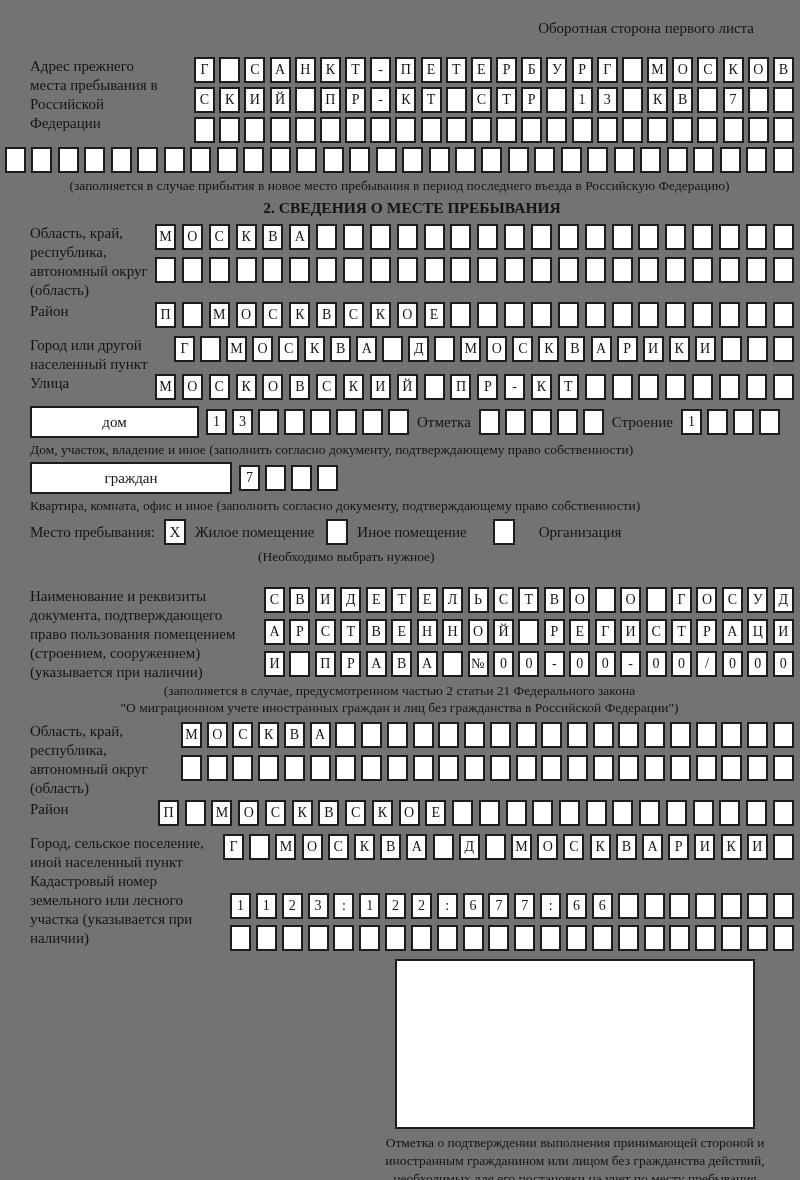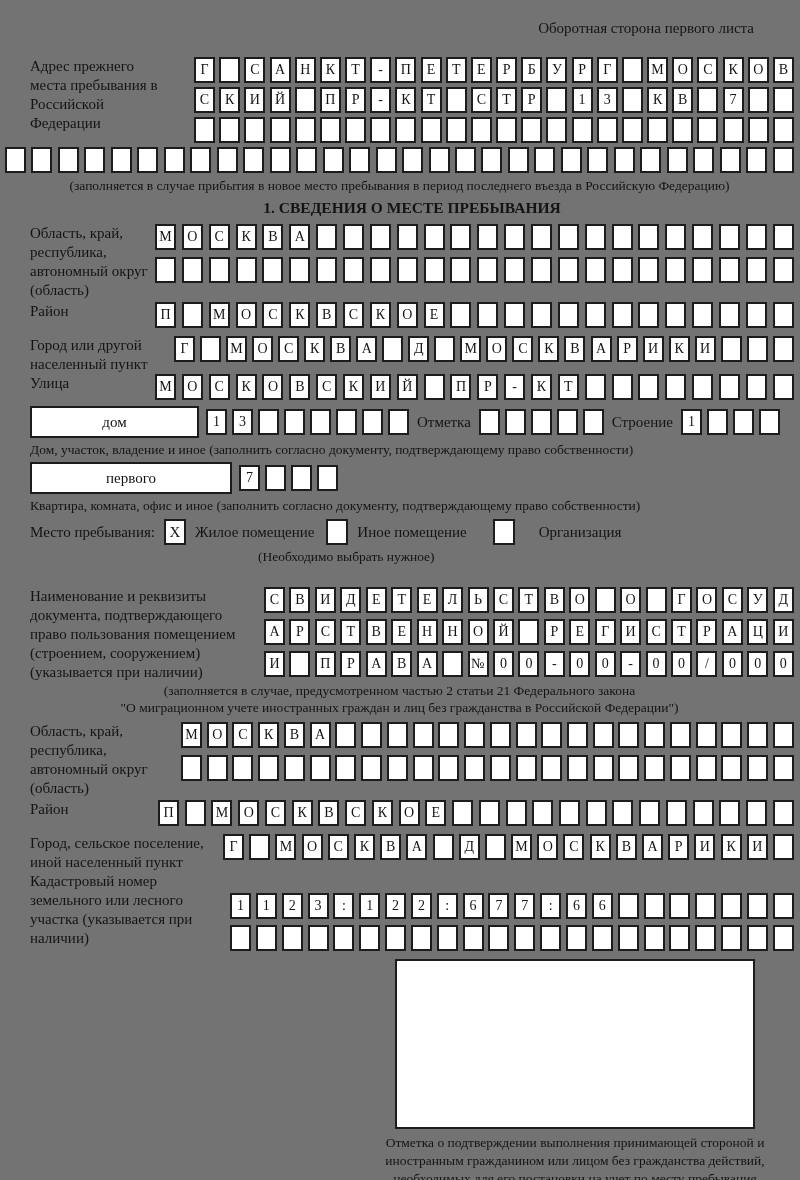--- a/index.html
+++ b/index.html
@@ -172,21 +172,21 @@
       <span class="cell"></span>
       <span class="cell"></span>
       <span class="cell"></span>
       <span class="cell"></span>
       <span class="cell"></span>
       <span class="cell"></span>
       <span class="cell"></span>
     </div>
   <div class="cap center capwide mb2">(заполняется в случае прибытия в новое место пребывания в период последнего въезда в Российскую Федерацию)</div>
 
-  <div class="h2 capwide">1. СВЕДЕНИЯ О МЕСТЕ ПРЕБЫВАНИЯ</div>
+  <div class="h2 capwide">2. СВЕДЕНИЯ О МЕСТЕ ПРЕБЫВАНИЯ</div>
 
   <div class="frow mb2">
     <div class="lbl w125">Область, край, республика, автономный округ (область)</div>
     <div class="cellcol">
       <div class="cells" style="margin-bottom:7px;">
           <span class="cell">М</span>
           <span class="cell">О</span>
           <span class="cell">С</span>
           <span class="cell">К</span>
           <span class="cell">В</span>
@@ -359,21 +359,21 @@
     <div class="cells gap" style="margin:0;">
         <span class="cell">1</span>
         <span class="cell"></span>
         <span class="cell"></span>
         <span class="cell"></span>
       </div>
   </div>
   <div class="cap mb4">Дом, участок, владение и иное (заполнить согласно документу, подтверждающему право собственности)</div>
 
   <div class="domrow">
-    <div class="bigbox" style="width:202px;">первого</div>
+    <div class="bigbox" style="width:202px;">граждан</div>
     <div class="cells gap" style="margin:0 0 0 7px;">
         <span class="cell">7</span>
         <span class="cell"></span>
         <span class="cell"></span>
         <span class="cell"></span>
       </div>
   </div>
   <div class="cap mb4">Квартира, комната, офис и иное (заполнить согласно документу, подтверждающему право собственности)</div>
 
   <div class="mestorow">

